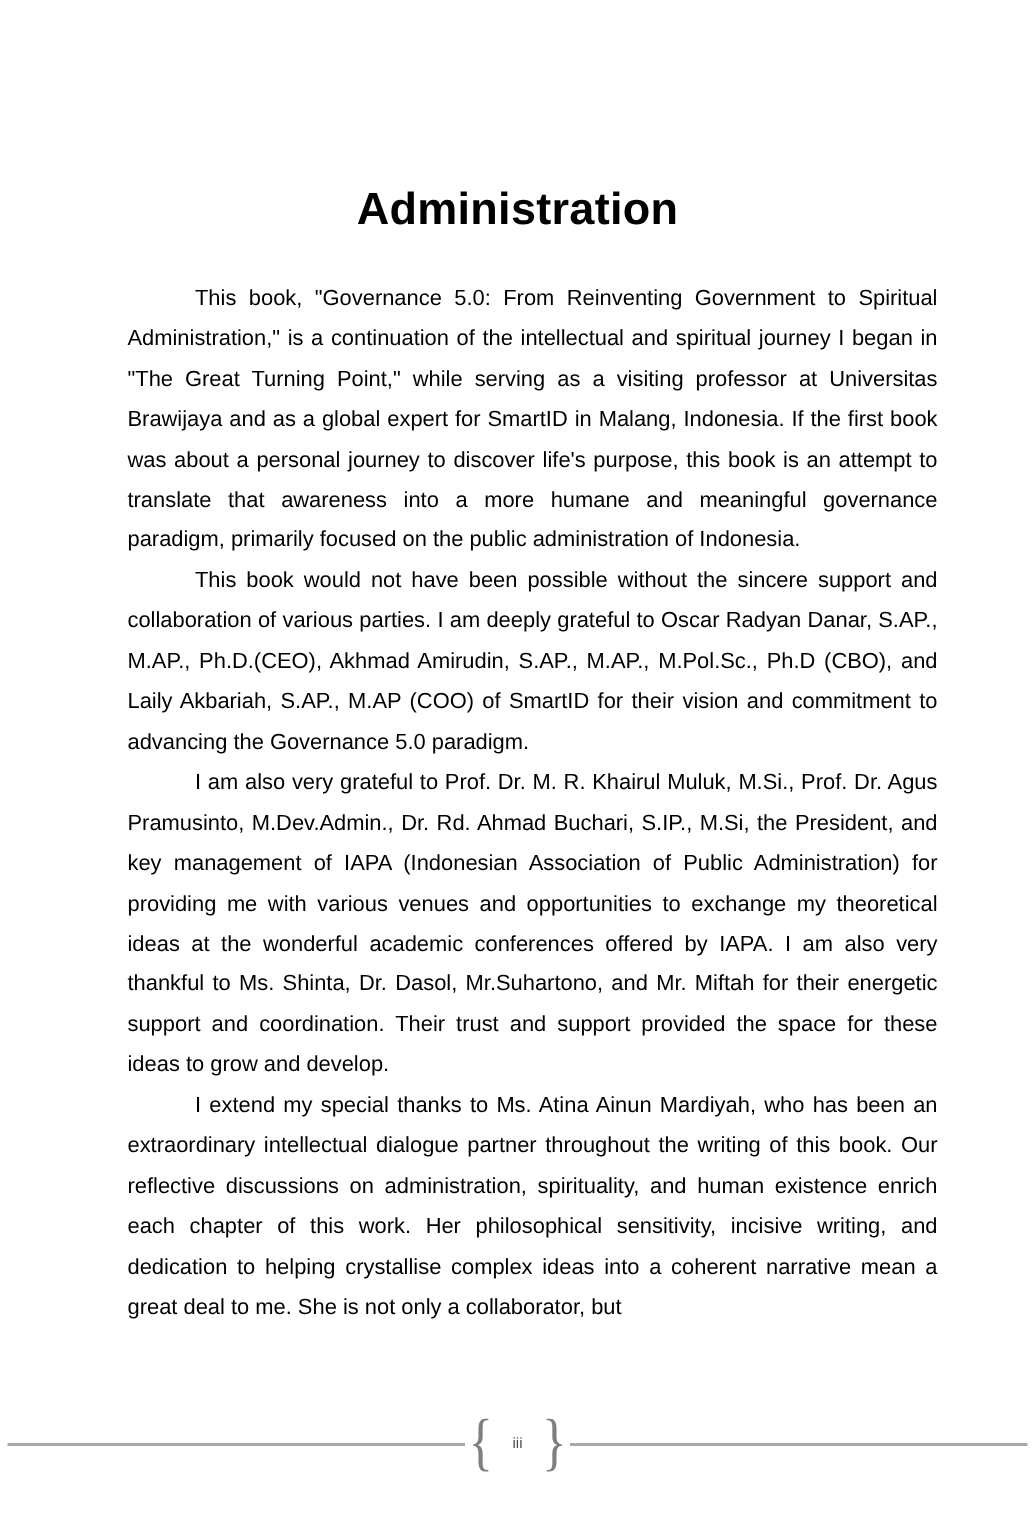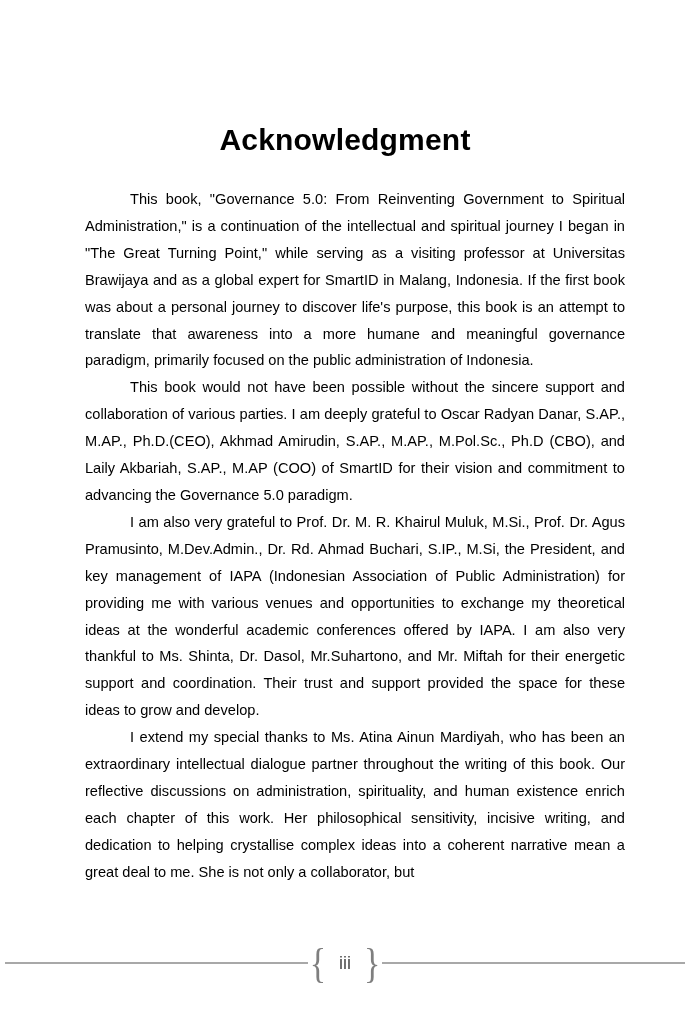--- a/index.html
+++ b/index.html
@@ -86,33 +86,33 @@
     font-size: 34px;
     color: #7f7f7f;
     font-weight: 300;
     line-height: 30px;
     font-family: "Liberation Serif", serif;
     transform: scaleY(1.25);
     display: inline-block;
   }
 
   .page-num {
-    font-size: 18px;
+    font-size: 10px;
     color: #4d4d4d;
     padding: 0 11px;
     line-height: 18px;
     font-family: "Liberation Sans", sans-serif;
   }
 </style>
 </head>
 <body>
 
 <div class="page">
 
-  <h1 class="page-title">Acknowledgment</h1>
+  <h1 class="page-title">Administration</h1>
 
   <div class="content">
     <p class="body-par">This book, "Governance 5.0: From Reinventing Government to Spiritual Administration," is a continuation of the intellectual and spiritual journey I began in "The Great Turning Point," while serving as a visiting professor at Universitas Brawijaya and as a global expert for SmartID in Malang, Indonesia. If the first book was about a personal journey to discover life's purpose, this book is an attempt to translate that awareness into a more humane and meaningful governance paradigm, primarily focused on the public administration of Indonesia.</p>
     <p class="body-par">This book would not have been possible without the sincere support and collaboration of various parties. I am deeply grateful to Oscar Radyan Danar, S.AP., M.AP., Ph.D.(CEO), Akhmad Amirudin, S.AP., M.AP., M.Pol.Sc., Ph.D (CBO), and Laily Akbariah, S.AP., M.AP (COO) of SmartID for their vision and commitment to advancing the Governance 5.0 paradigm.</p>
     <p class="body-par">I am also very grateful to Prof. Dr. M. R. Khairul Muluk, M.Si., Prof. Dr. Agus Pramusinto, M.Dev.Admin., Dr. Rd. Ahmad Buchari, S.IP., M.Si, the President, and key management of IAPA (Indonesian Association of Public Administration) for providing me with various venues and opportunities to exchange my theoretical ideas at the wonderful academic conferences offered by IAPA. I am also very thankful to Ms. Shinta, Dr. Dasol, Mr.Suhartono, and Mr. Miftah for their energetic support and coordination. Their trust and support provided the space for these ideas to grow and develop.</p>
     <p class="body-par">I extend my special thanks to Ms. Atina Ainun Mardiyah, who has been an extraordinary intellectual dialogue partner throughout the writing of this book. Our reflective discussions on administration, spirituality, and human existence enrich each chapter of this work. Her philosophical sensitivity, incisive writing, and dedication to helping crystallise complex ideas into a coherent narrative mean a great deal to me. She is not only a collaborator, but</p>
   </div>
 
   <div class="footer">
     <div class="footer-rule left"></div>

